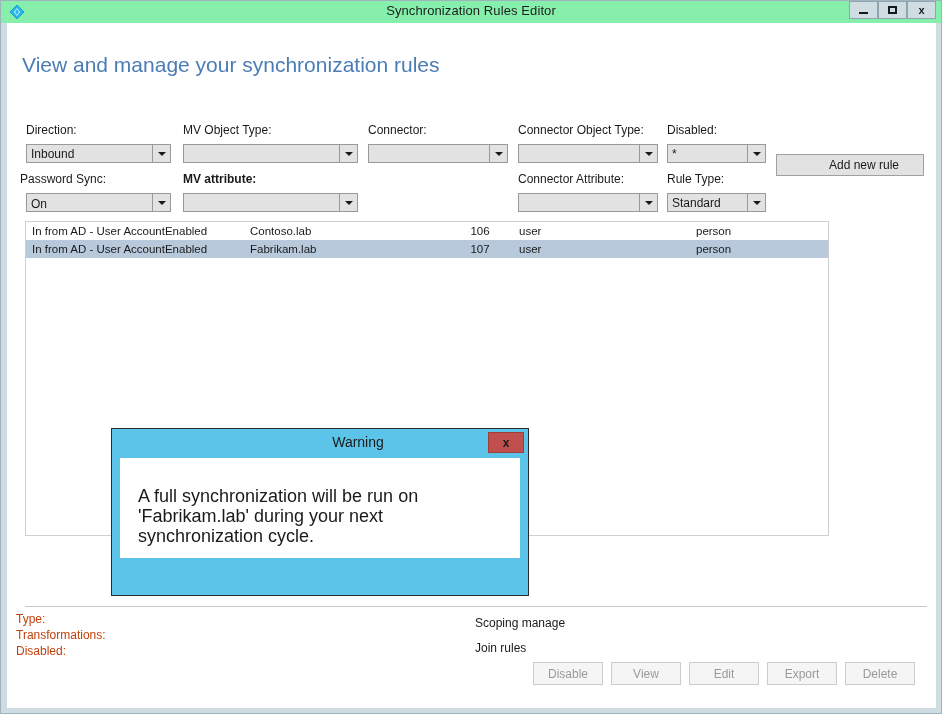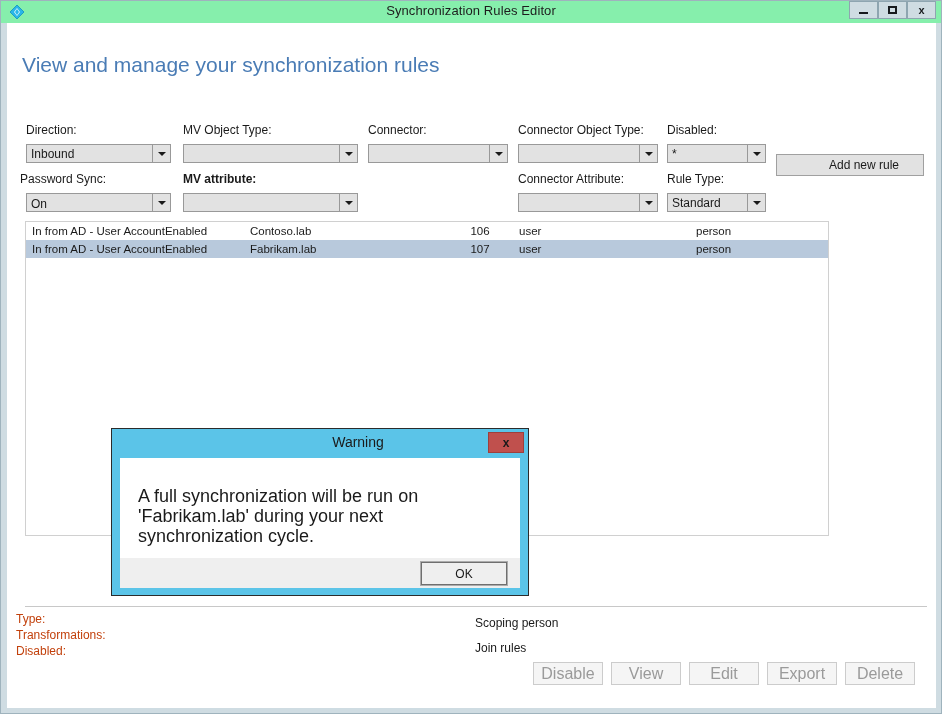--- a/index.html
+++ b/index.html
@@ -233,21 +233,21 @@
     display: flex;
     gap: 0px;
   }
   .fbtn {
     width: 70px; height: 23px;
     margin-right: 8px;
     border: 1px solid #cccccc;
     background: #f5f5f5;
     box-sizing: border-box;
     display: flex; align-items: center; justify-content: center;
-    font-size: 16px;
+    font-size: 12px;
     color: #9a9a9a;
   }
   .fbtn:last-child { margin-right: 0; }
 
   
   .dlg {
     position: absolute;
     left: 110px; top: 427px;
     width: 418px;
     height: 168px;
@@ -435,38 +435,35 @@
       </div>
     </div>
 
     <div class="divider"></div>
     <div class="detail-left">
       <div>Type:</div>
       <div>Transformations:</div>
       <div>Disabled:</div>
     </div>
     <div class="detail-right">
-      <div>Scoping person</div>
+      <div>Scoping manage</div>
       <div>Join rules</div>
     </div>
 
     <div class="footbtns">
       <div class="fbtn">Disable</div>
       <div class="fbtn">View</div>
       <div class="fbtn">Edit</div>
       <div class="fbtn">Export</div>
       <div class="fbtn">Delete</div>
     </div>
 
   </div>
 
   <div class="dlg">
     <div class="dlg-title">Warning</div>
     <div class="dlg-close">x</div>
     <div class="dlg-body">
       <div class="dlg-msg">A full synchronization will be run on 'Fabrikam.lab' during your next synchronization cycle.</div>
     </div>
-    <div class="dlg-foot">
-      <div class="dlg-ok">OK</div>
-    </div>
   </div>
 
 </div>
 
 </body></html>

